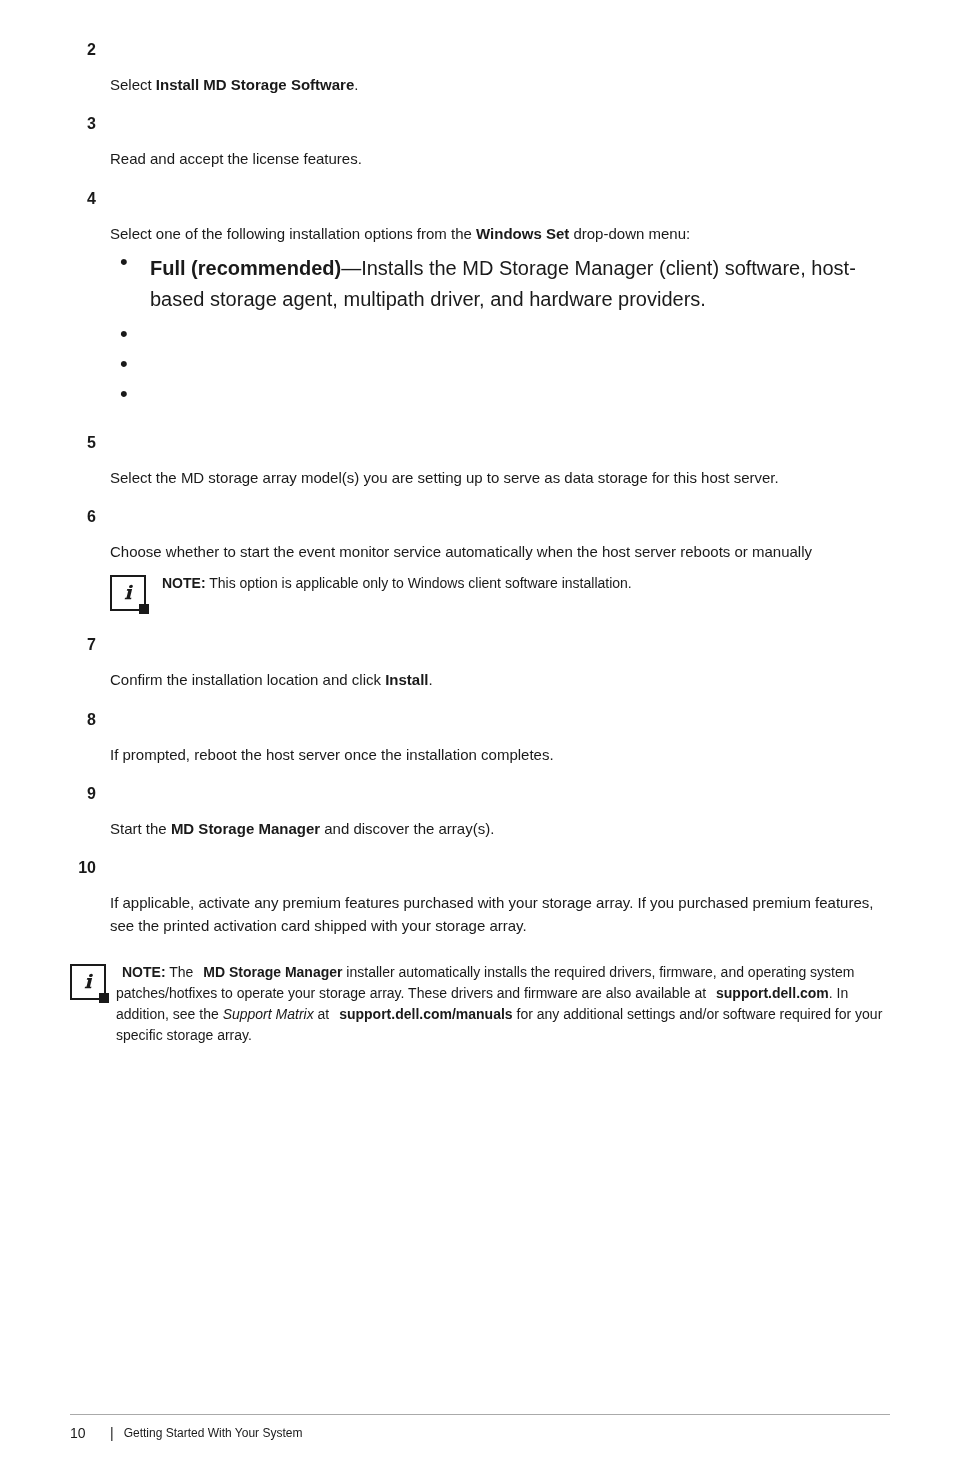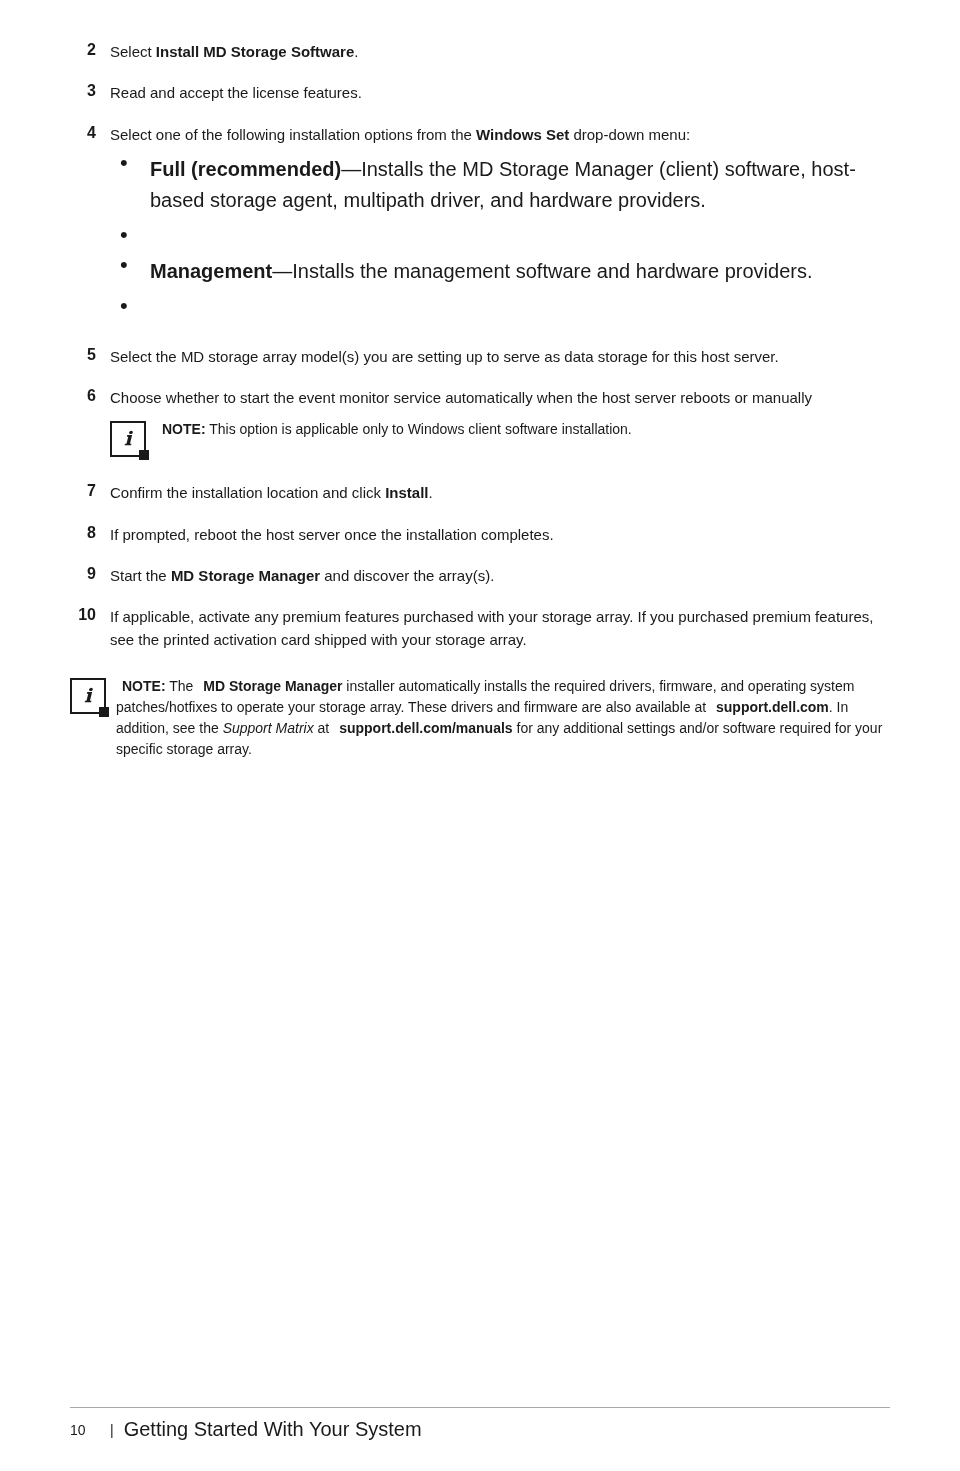--- a/index.html
+++ b/index.html
@@ -45,20 +45,21 @@
       text-align: right;
       padding-right: 14px;
       padding-top: 1px;
       flex-shrink: 0;
     }
 
     .step-content {
       flex: 1;
       font-size: 15px;
       line-height: 1.55;
+      margin-top: 33px;
     }
 
     .step-content b {
       font-weight: bold;
     }
 
     .bullet-list {
       list-style: none;
       margin-top: 8px;
       padding: 0;
@@ -162,21 +163,21 @@
       font-weight: normal;
       min-width: 30px;
     }
 
     .footer-separator {
       font-size: 14px;
       margin: 0 10px;
     }
 
     .footer-title {
-      font-size: 20px;
+      font-size: 12px;
     }
   </style>
 </head>
 <body>
 
 <div class="page">
 
   <ol class="step-list">
 
     <li class="step-item">
@@ -200,21 +201,20 @@
         <ul class="bullet-list">
           <li class="bullet-item">
             <span class="bullet-dot">•</span>
             <span class="bullet-text"><b>Full (recommended)</b>—Installs the MD Storage Manager (client) software, host-based storage agent, multipath driver, and hardware providers.</span>
           </li>
           <li class="bullet-item">
             <span class="bullet-dot">•</span>
           </li>
           <li class="bullet-item">
             <span class="bullet-dot">•</span>
-            <span class="bullet-text"><b>Management</b>—Installs the management software and hardware providers.</span>
           </li>
           <li class="bullet-item">
             <span class="bullet-dot">•</span>
           </li>
         </ul>
       </div>
     </li>
 
     <li class="step-item">
       <span class="step-number">5</span>

